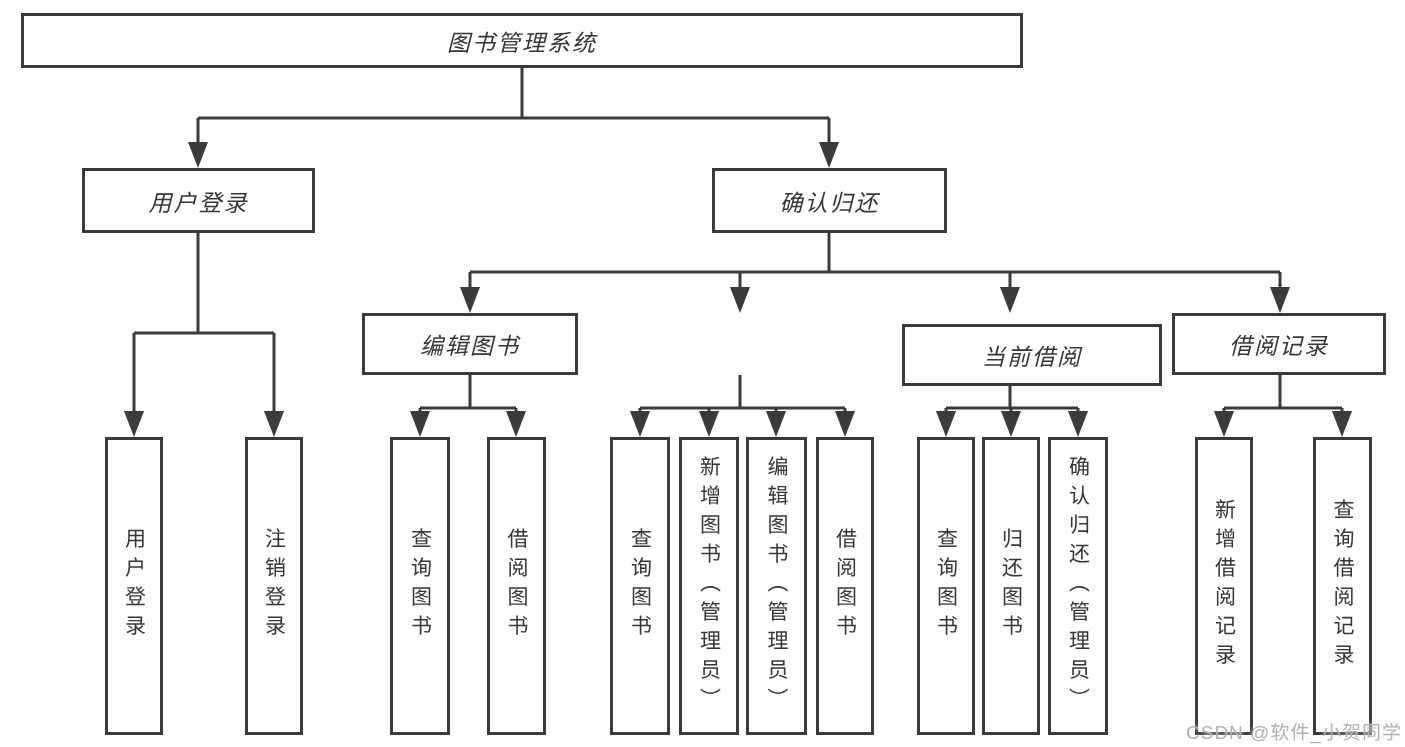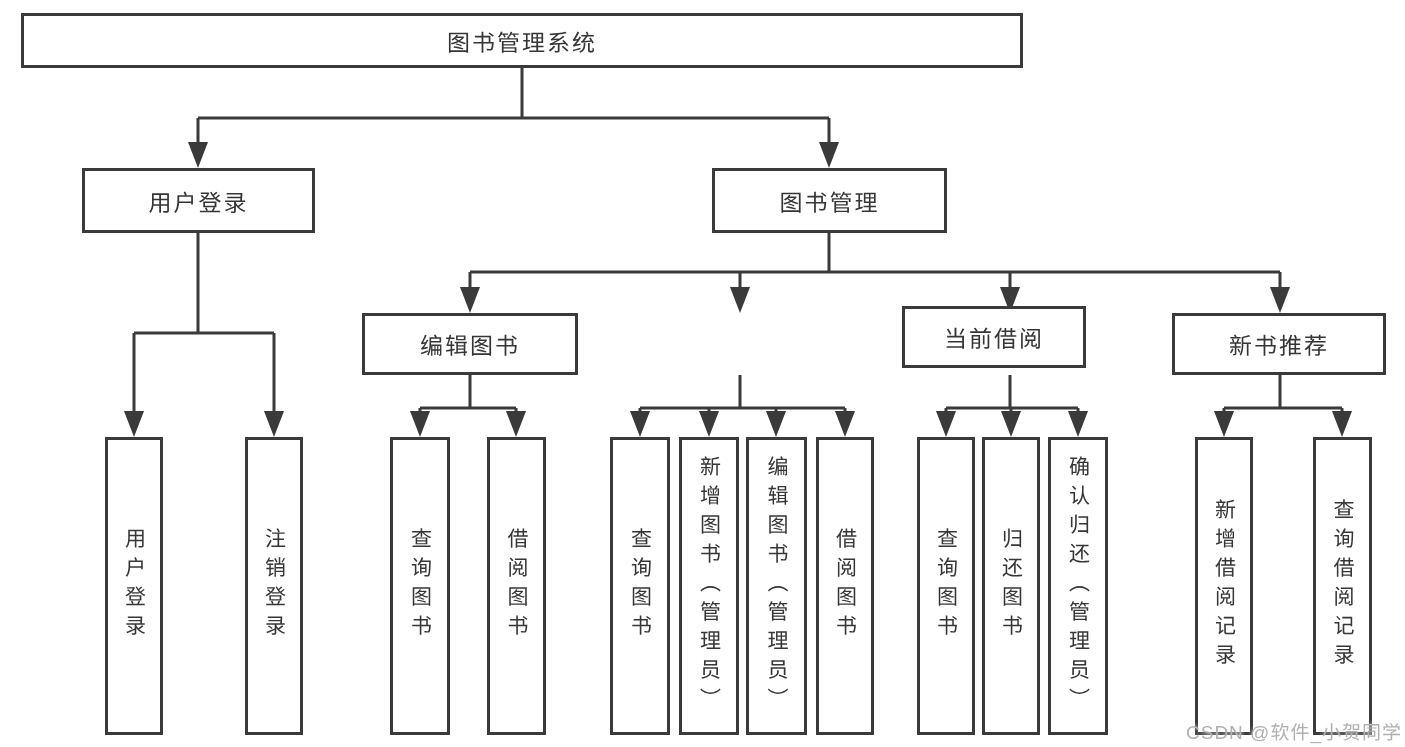--- a/index.html
+++ b/index.html
@@ -30,20 +30,21 @@
     position:absolute;
     background:#fff;
     border:3px solid var(--line);
     display:flex;
     align-items:center;
     justify-content:center;
     font-size:23px;
     letter-spacing:2px;
     color:var(--text);
     white-space:nowrap;
+    font-style:italic;
   }
   .vbox{
     position:absolute;
     top:437px;
     height:298px;
     background:#fff;
     border:3px solid var(--line);
     display:flex;
     align-items:center;
     justify-content:center;
@@ -107,25 +108,25 @@
     <polygon points="1068,411 1088,411 1078,437"></polygon>
 
     <path d="M1280 375 V408 M1224 408 H1342 M1224 408 V414 M1342 408 V414"></path>
     <polygon points="1214,411 1234,411 1224,437"></polygon>
     <polygon points="1332,411 1352,411 1342,437"></polygon>
   </svg>
 
   <div class="hbox" style="left:21px;top:13px;width:1002px;height:55px">图书管理系统</div>
 
   <div class="hbox" style="left:82px;top:168px;width:233px;height:65px">用户登录</div>
-  <div class="hbox" style="left:712px;top:168px;width:235px;height:65px">图书管理</div>
+  <div class="hbox" style="left:712px;top:168px;width:235px;height:65px">确认归还</div>
 
   <div class="hbox" style="left:362px;top:313px;width:216px;height:62px">编辑图书</div>
-  <div class="hbox" style="left:902px;top:306px;width:184px;height:62px">当前借阅</div>
-  <div class="hbox" style="left:1172px;top:313px;width:214px;height:62px">新书推荐</div>
+  <div class="hbox" style="left:902px;top:324px;width:260px;height:62px">当前借阅</div>
+  <div class="hbox" style="left:1172px;top:313px;width:214px;height:62px">借阅记录</div>
 
   <div class="vbox" style="left:105px;width:58px">
     <span class="vtext">用户登录</span>
   </div>
   <div class="vbox" style="left:245px;width:58px">
     <span class="vtext">注销登录</span>
   </div>
 
   <div class="vbox" style="left:390px;width:60px">
     <span class="vtext">查询图书</span>

